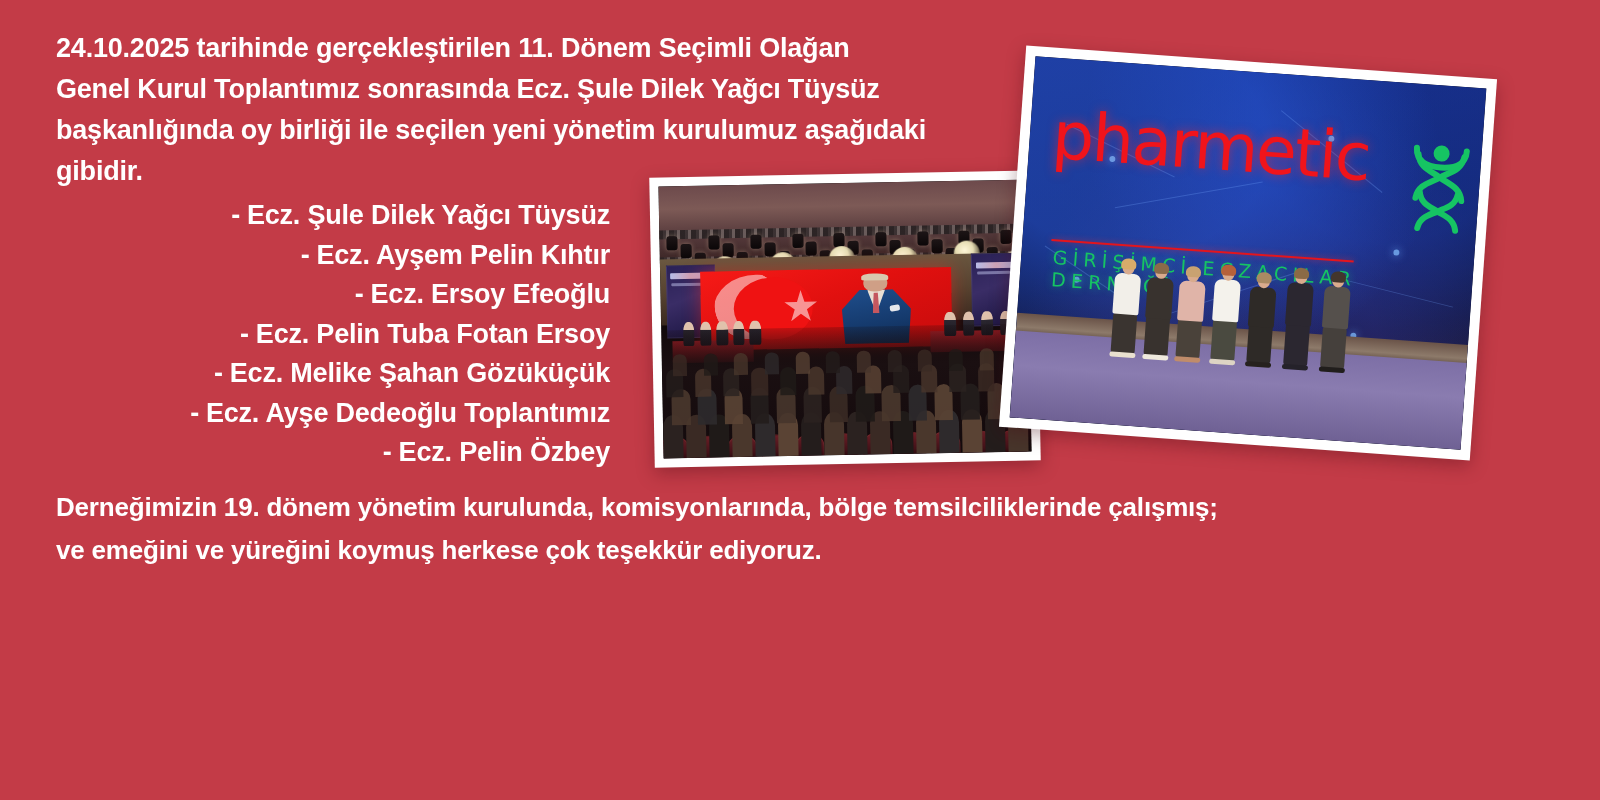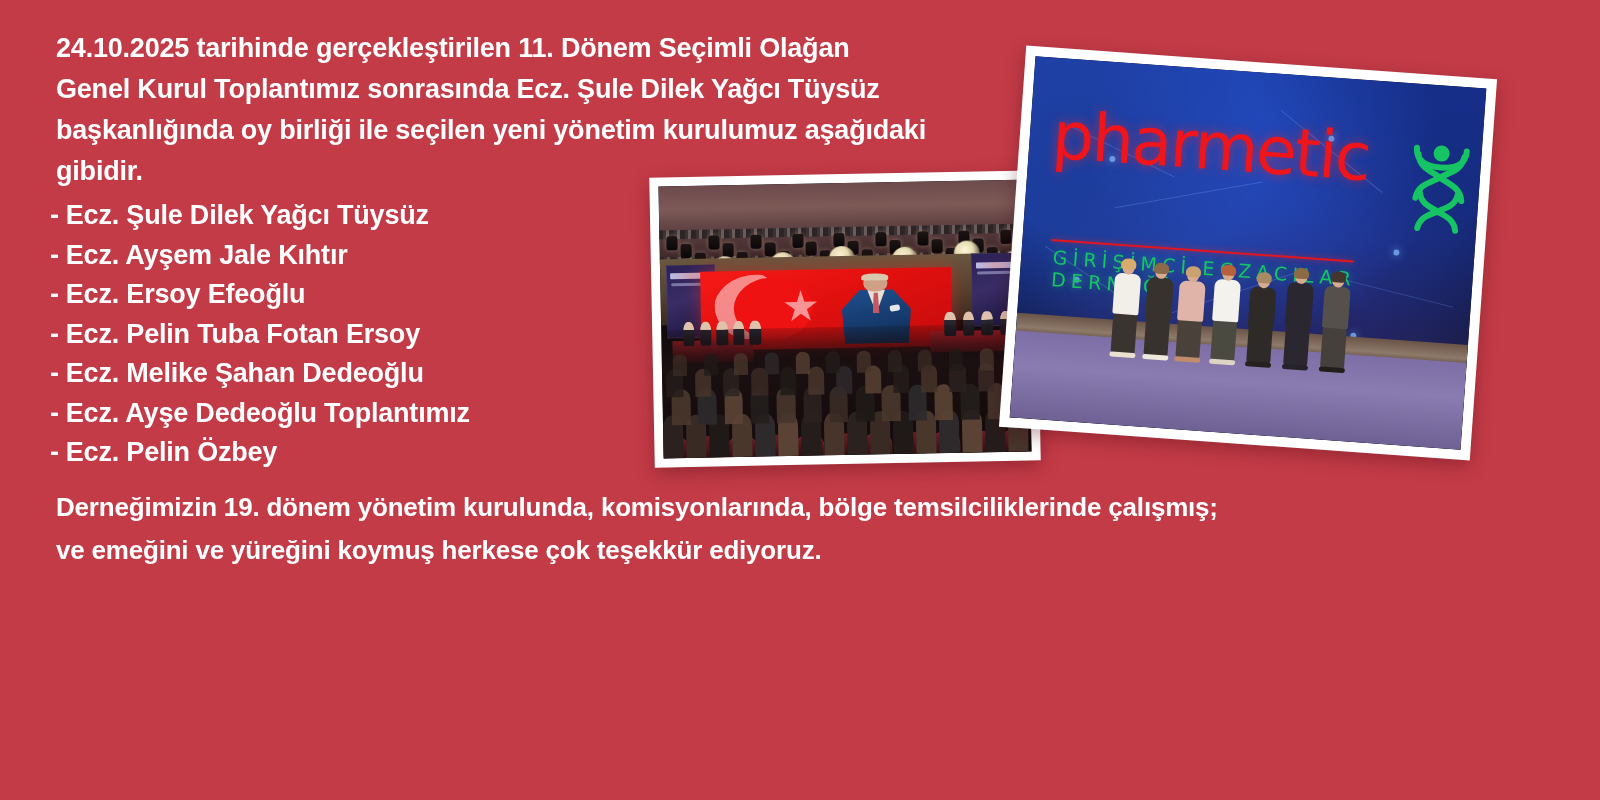--- a/index.html
+++ b/index.html
@@ -27,21 +27,21 @@
     font-weight:700;
     line-height:41px;
     letter-spacing:-0.2px;
     white-space:pre-line;
   }
   .members{
     position:absolute;
     left:50px; top:196px;
     width:560px;
     list-style:none;
-    margin:0;padding:0;
+    margin:0;padding:0;text-align:right;
   }
   .members li{
     color:#ffffff;
     font-size:27px;
     font-weight:700;
     line-height:39.5px;
     letter-spacing:-0.2px;
     white-space:nowrap;
   }
   .members li .dash{margin-right:7px;}
@@ -287,24 +287,24 @@
 
 <div id="poster">
 
   <div class="intro">24.10.2025 tarihinde gerçekleştirilen 11. Dönem Seçimli Olağan
 Genel Kurul Toplantımız sonrasında Ecz. Şule Dilek Yağcı Tüysüz
 başkanlığında oy birliği ile seçilen yeni yönetim kurulumuz aşağıdaki
 gibidir.</div>
 
   <ul class="members">
     <li><span class="dash">-</span><span>Ecz. Şule Dilek Yağcı Tüysüz</span></li>
-    <li><span class="dash">-</span><span>Ecz. Ayşem Jale Kıhtır</span></li>
+    <li><span class="dash">-</span><span>Ecz. Ayşem Pelin Kıhtır</span></li>
     <li><span class="dash">-</span><span>Ecz. Ersoy Efeoğlu</span></li>
     <li><span class="dash">-</span><span>Ecz. Pelin Tuba Fotan Ersoy</span></li>
-    <li><span class="dash">-</span><span>Ecz. Melike Şahan Dedeoğlu</span></li>
+    <li><span class="dash">-</span><span>Ecz. Melike Şahan Gözüküçük</span></li>
     <li><span class="dash">-</span><span>Ecz. Ayşe Dedeoğlu Toplantımız</span></li>
     <li><span class="dash">-</span><span>Ecz. Pelin Özbey</span></li>
   </ul>
 
   <div class="outro">Derneğimizin 19. dönem yönetim kurulunda, komisyonlarında, bölge temsilciliklerinde çalışmış;
 ve emeğini ve yüreğini koymuş herkese çok teşekkür ediyoruz.</div>
 
   <div class="photo" id="photo-hall">
     <div class="inner">
       <div class="hall-ceiling"></div>

